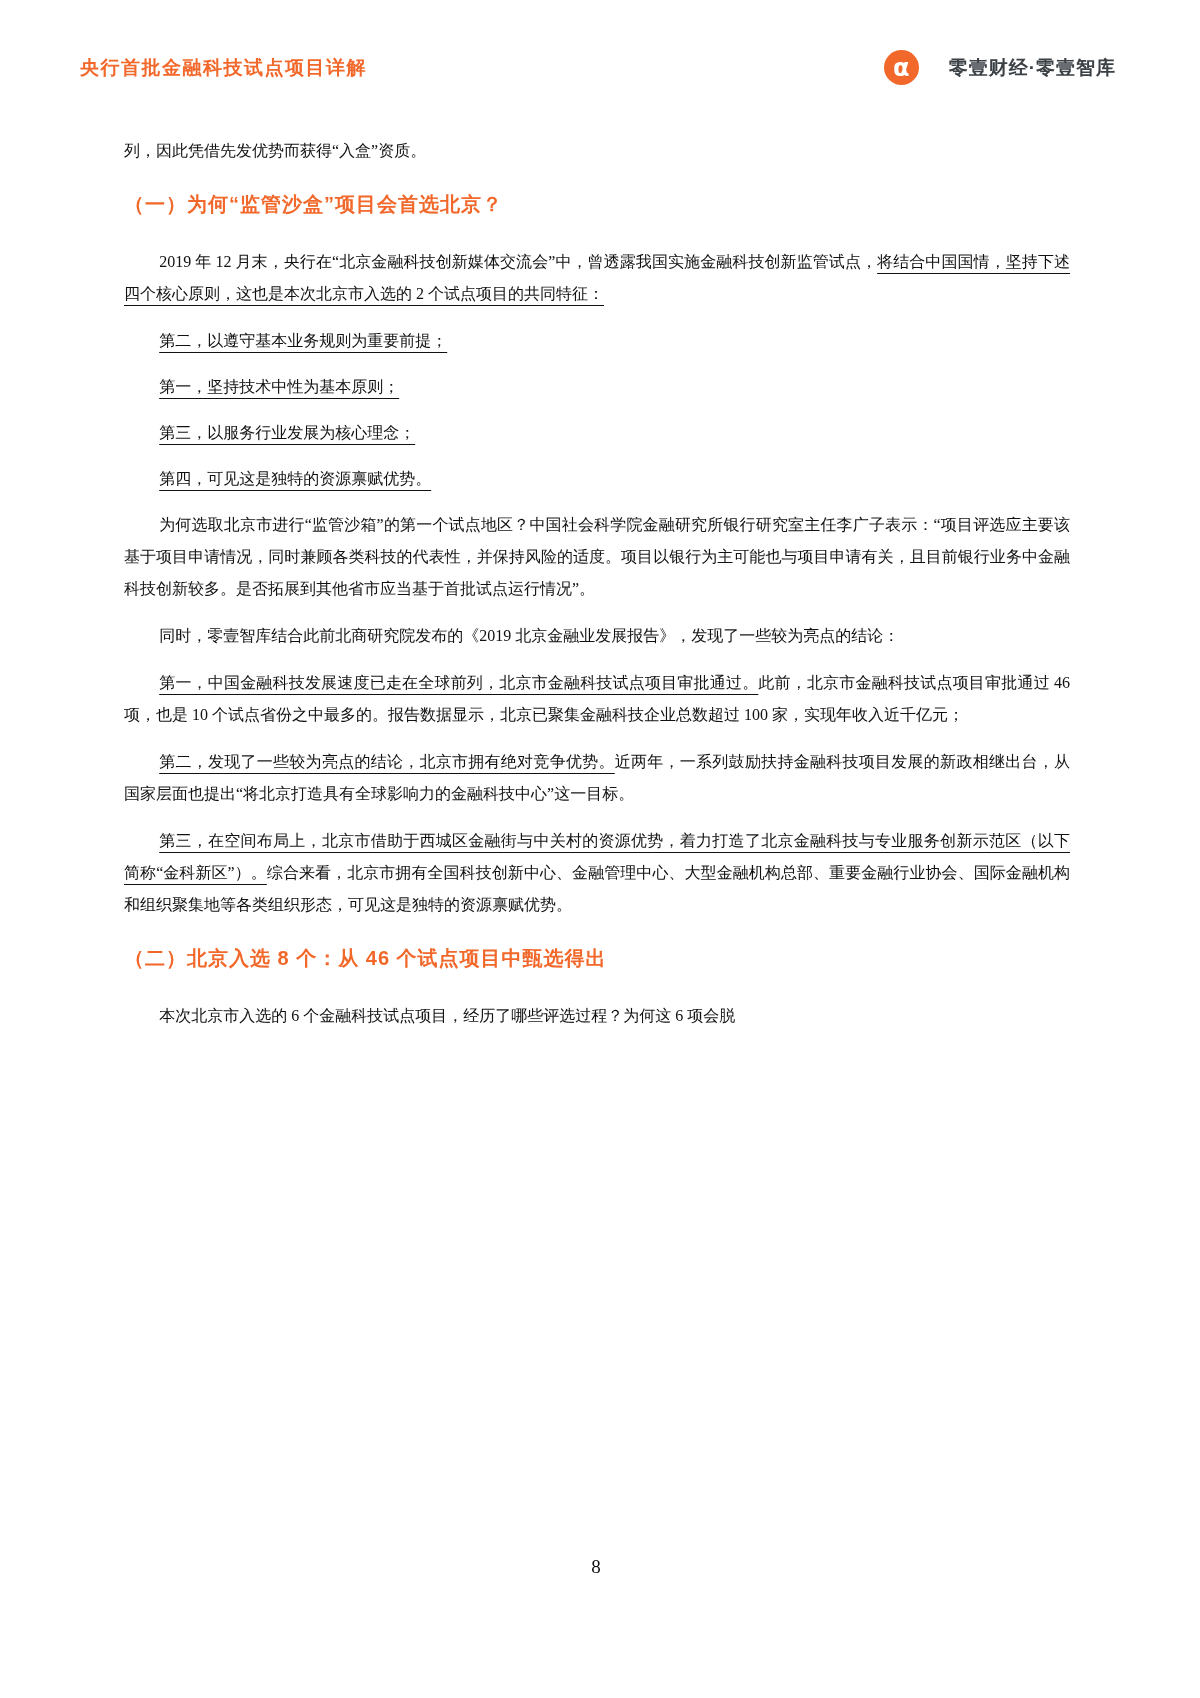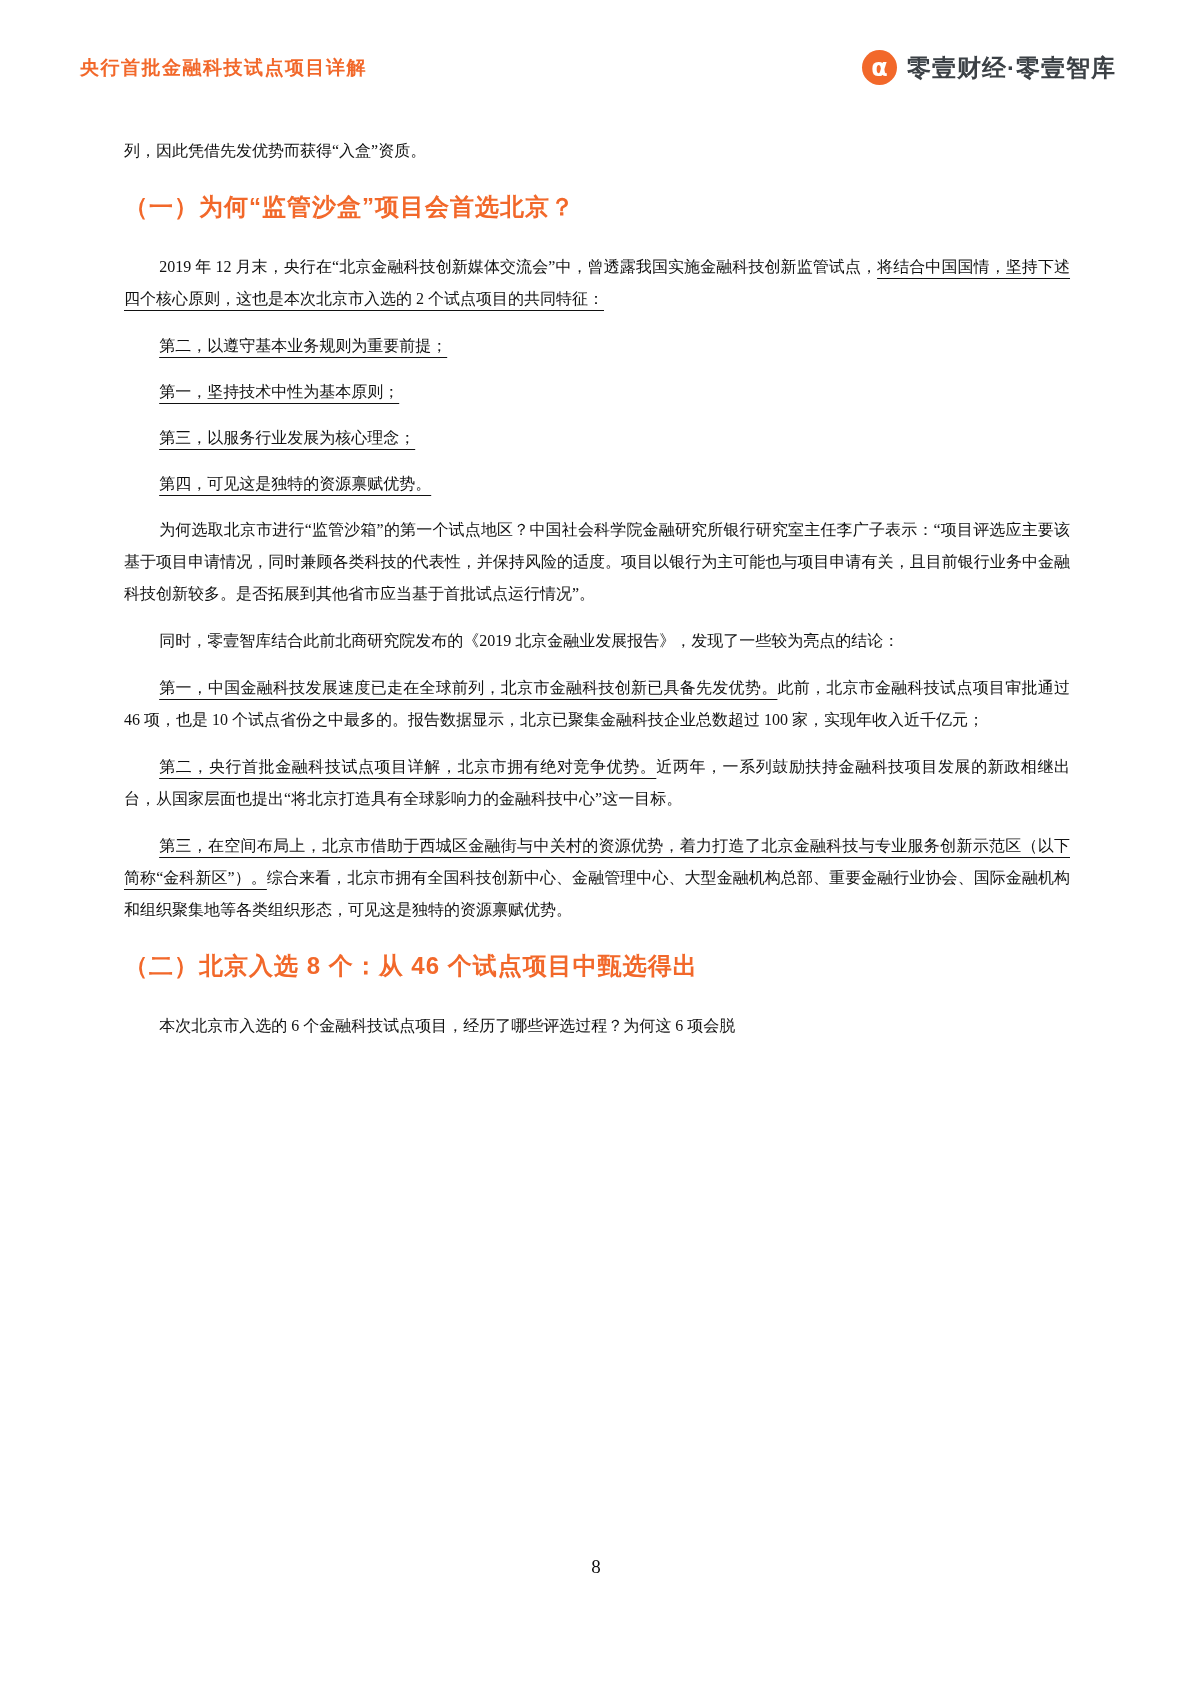--- a/index.html
+++ b/index.html
@@ -48,42 +48,43 @@
     align-items: center;
     justify-content: center;
     font-size: 24px;
     font-weight: bold;
     font-family: "DejaVu Sans", sans-serif;
     line-height: 1;
   }
   .brand-text {
     font-family: "Liberation Sans", "DejaVu Sans", sans-serif;
     font-weight: bold;
-    font-size: 24px;
+    font-size: 19px;
     color: #3B4045;
     letter-spacing: 1px;
+    margin-left: 20px;
   }
   
   .content {
     padding: 50px 122px 0 124px;
   }
   .para {
     font-size: 16px;
     line-height: 2.0;
     text-align: justify;
     text-indent: 2.2em;
     margin-bottom: 15px;
     color: #111111;
   }
   .para.no-indent { text-indent: 0; }
   .section-heading {
     color: #F2682A;
     font-family: "Liberation Sans", "DejaVu Sans", sans-serif;
     font-weight: bold;
-    font-size: 24px;
+    font-size: 20px;
     letter-spacing: 1px;
     margin: 24px 0 28px 0;
   }
   .u {
     text-decoration: underline;
     text-decoration-thickness: 1px;
     text-underline-offset: 6px;
   }
   .principle { margin-bottom: 14px; }
   
@@ -125,23 +126,23 @@
 
     <p class="para principle"><span class="u">第二，以遵守基本业务规则为重要前提；</span></p>
     <p class="para principle"><span class="u">第一，坚持技术中性为基本原则；</span></p>
     <p class="para principle"><span class="u">第三，以服务行业发展为核心理念；</span></p>
     <p class="para principle"><span class="u">第四，可见这是独特的资源禀赋优势。</span></p>
 
     <p class="para">为何选取北京市进行“监管沙箱”的第一个试点地区？中国社会科学院金融研究所银行研究室主任李广子表示：“项目评选应主要该基于项目申请情况，同时兼顾各类科技的代表性，并保持风险的适度。项目以银行为主可能也与项目申请有关，且目前银行业务中金融科技创新较多。是否拓展到其他省市应当基于首批试点运行情况”。</p>
 
     <p class="para">同时，零壹智库结合此前北商研究院发布的《2019 北京金融业发展报告》，发现了一些较为亮点的结论：</p>
 
-    <p class="para"><span class="u">第一，中国金融科技发展速度已走在全球前列，北京市金融科技创新已具备先发优势。</span><span>此前，北京市金融科技试点项目审批通过 46 项，也是 10 个试点省份之中最多的。报告数据显示，北京已聚集金融科技企业总数超过 100 家，实现年收入近千亿元；</span></p>
+    <p class="para"><span class="u">第一，中国金融科技发展速度已走在全球前列，北京市金融科技试点项目审批通过。</span><span>此前，北京市金融科技试点项目审批通过 46 项，也是 10 个试点省份之中最多的。报告数据显示，北京已聚集金融科技企业总数超过 100 家，实现年收入近千亿元；</span></p>
 
-    <p class="para"><span class="u">第二，央行首批金融科技试点项目详解，北京市拥有绝对竞争优势。</span><span>近两年，一系列鼓励扶持金融科技项目发展的新政相继出台，从国家层面也提出“将北京打造具有全球影响力的金融科技中心”这一目标。</span></p>
+    <p class="para"><span class="u">第二，发现了一些较为亮点的结论，北京市拥有绝对竞争优势。</span><span>近两年，一系列鼓励扶持金融科技项目发展的新政相继出台，从国家层面也提出“将北京打造具有全球影响力的金融科技中心”这一目标。</span></p>
 
     <p class="para"><span class="u">第三，在空间布局上，北京市借助于西城区金融街与中关村的资源优势，着力打造了北京金融科技与专业服务创新示范区（以下简称“金科新区”）。</span><span>综合来看，北京市拥有全国科技创新中心、金融管理中心、大型金融机构总部、重要金融行业协会、国际金融机构和组织聚集地等各类组织形态，可见这是独特的资源禀赋优势。</span></p>
 
     <h2 class="section-heading">（二）北京入选 8 个：从 46 个试点项目中甄选得出</h2>
 
     <p class="para">本次北京市入选的 6 个金融科技试点项目，经历了哪些评选过程？为何这 6 项会脱</p>
 
   </main>
 
   <footer class="page-footer">

